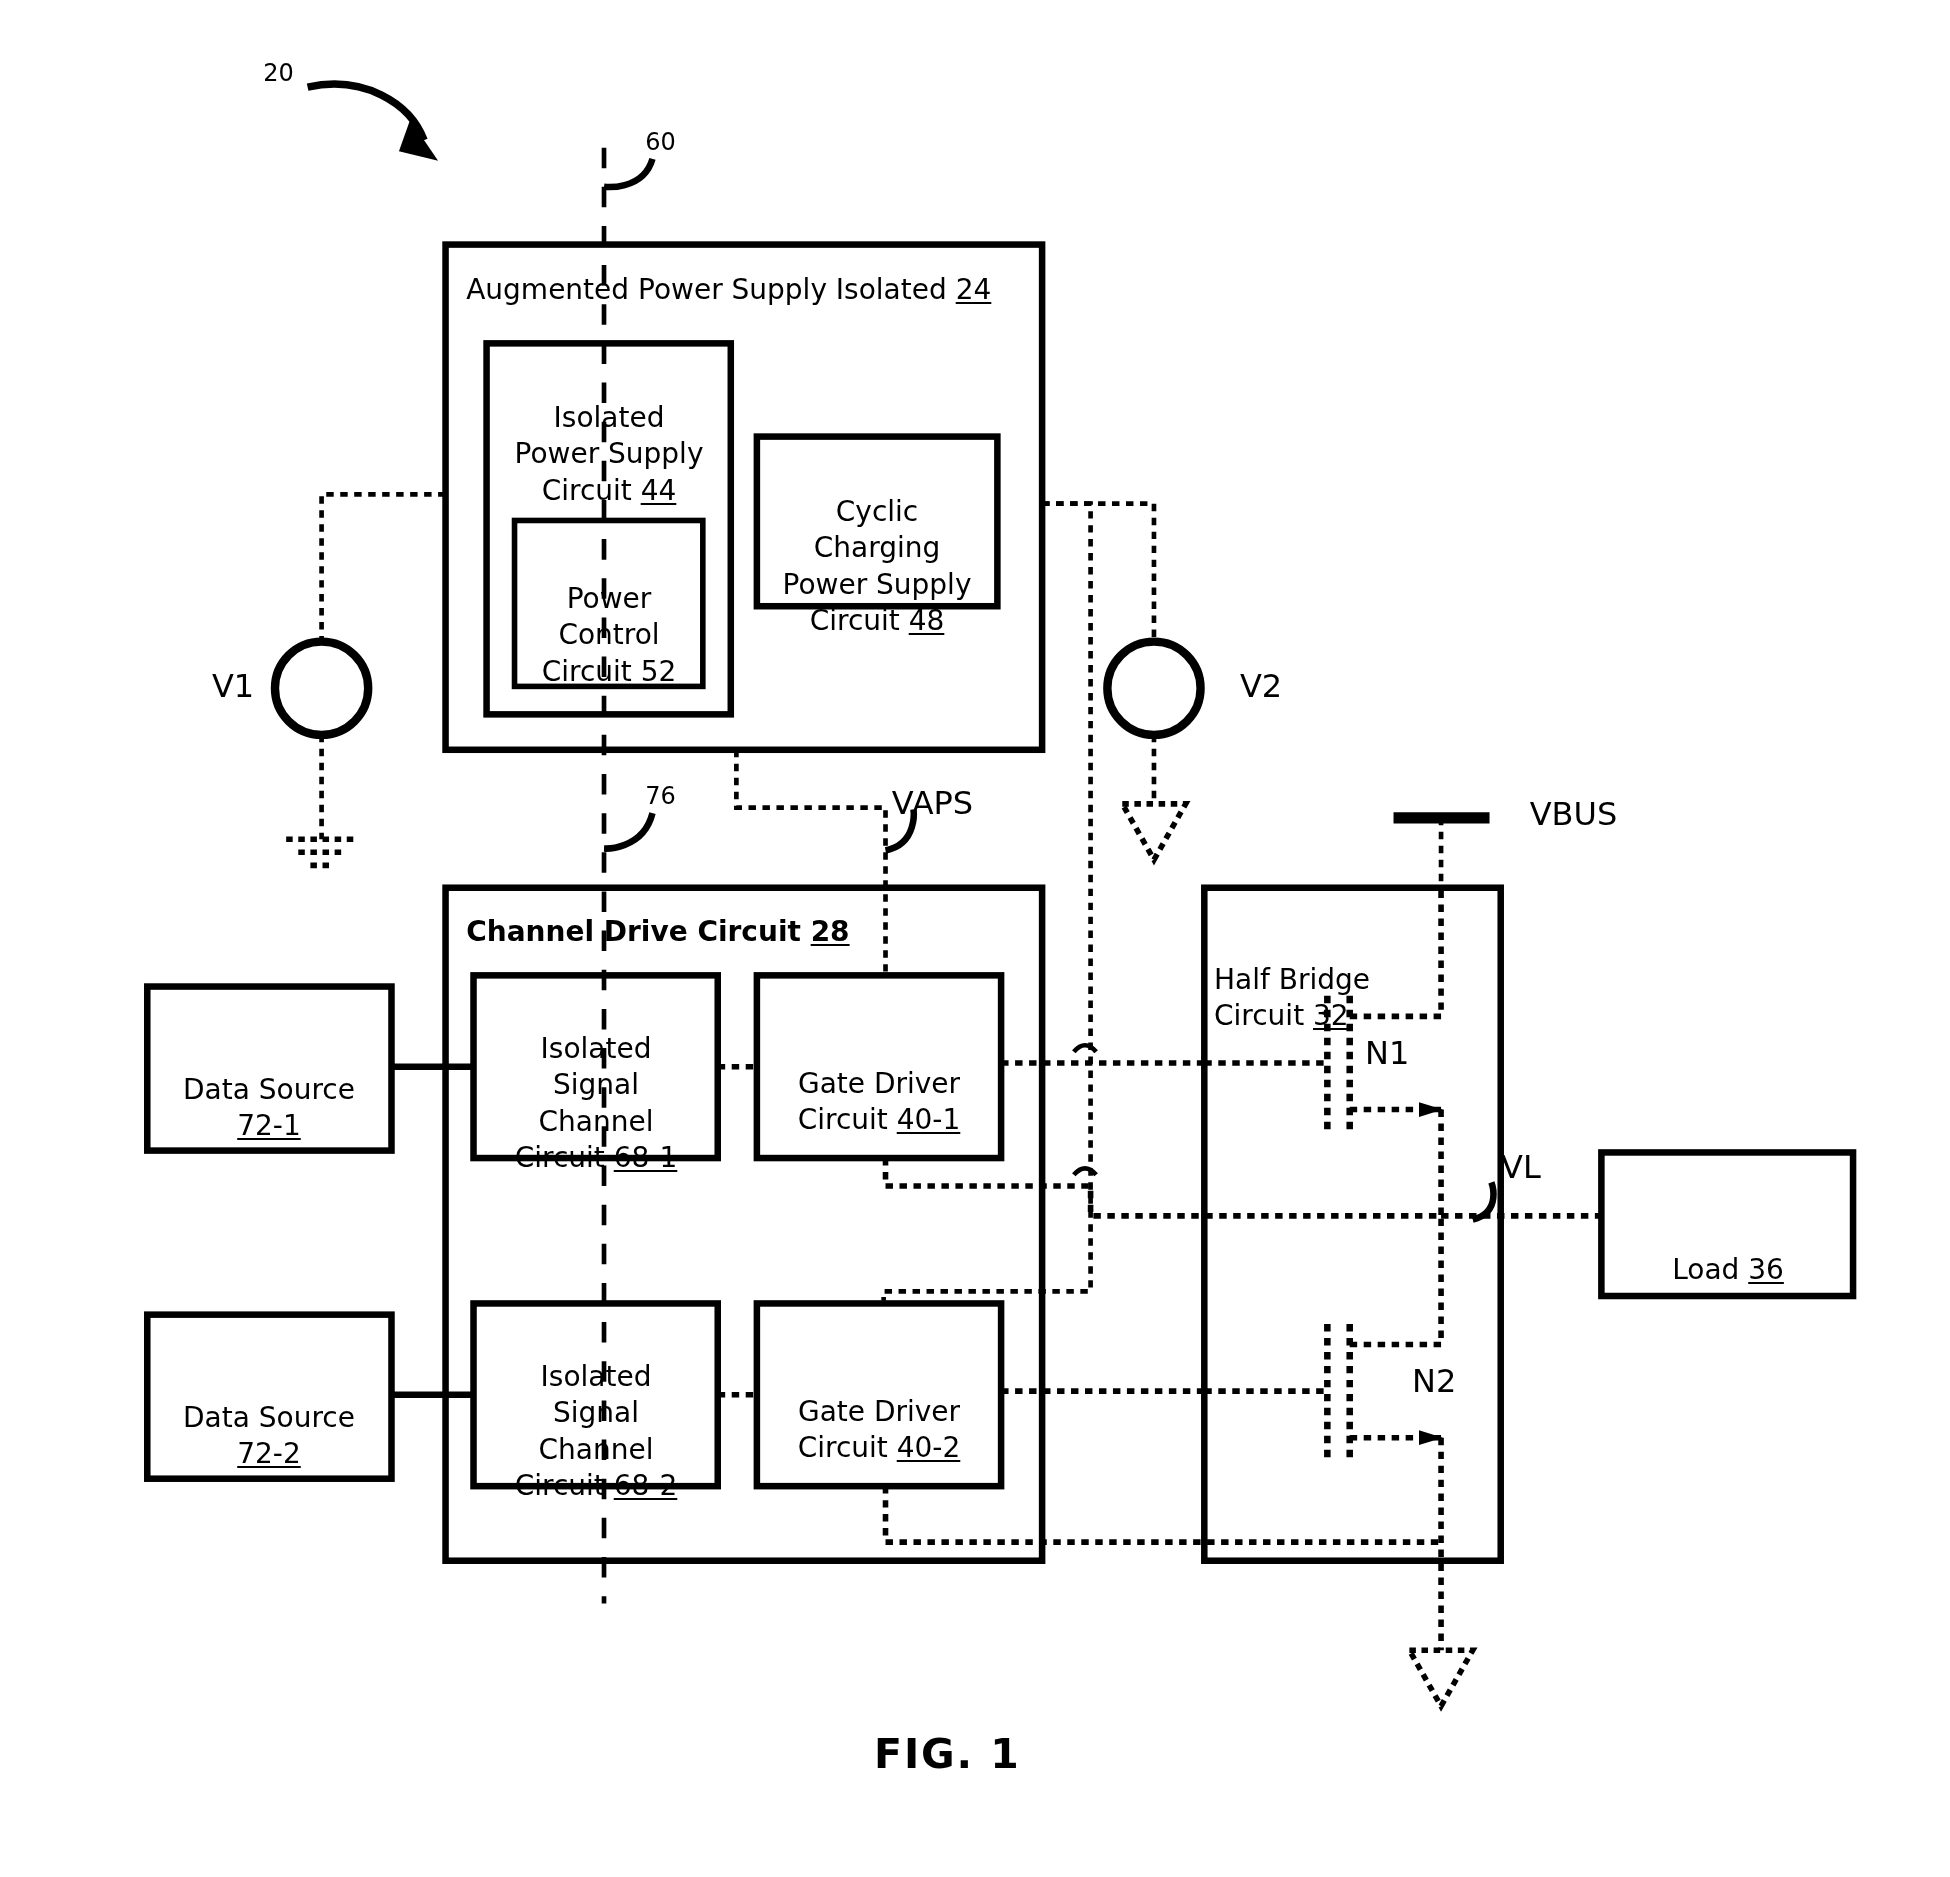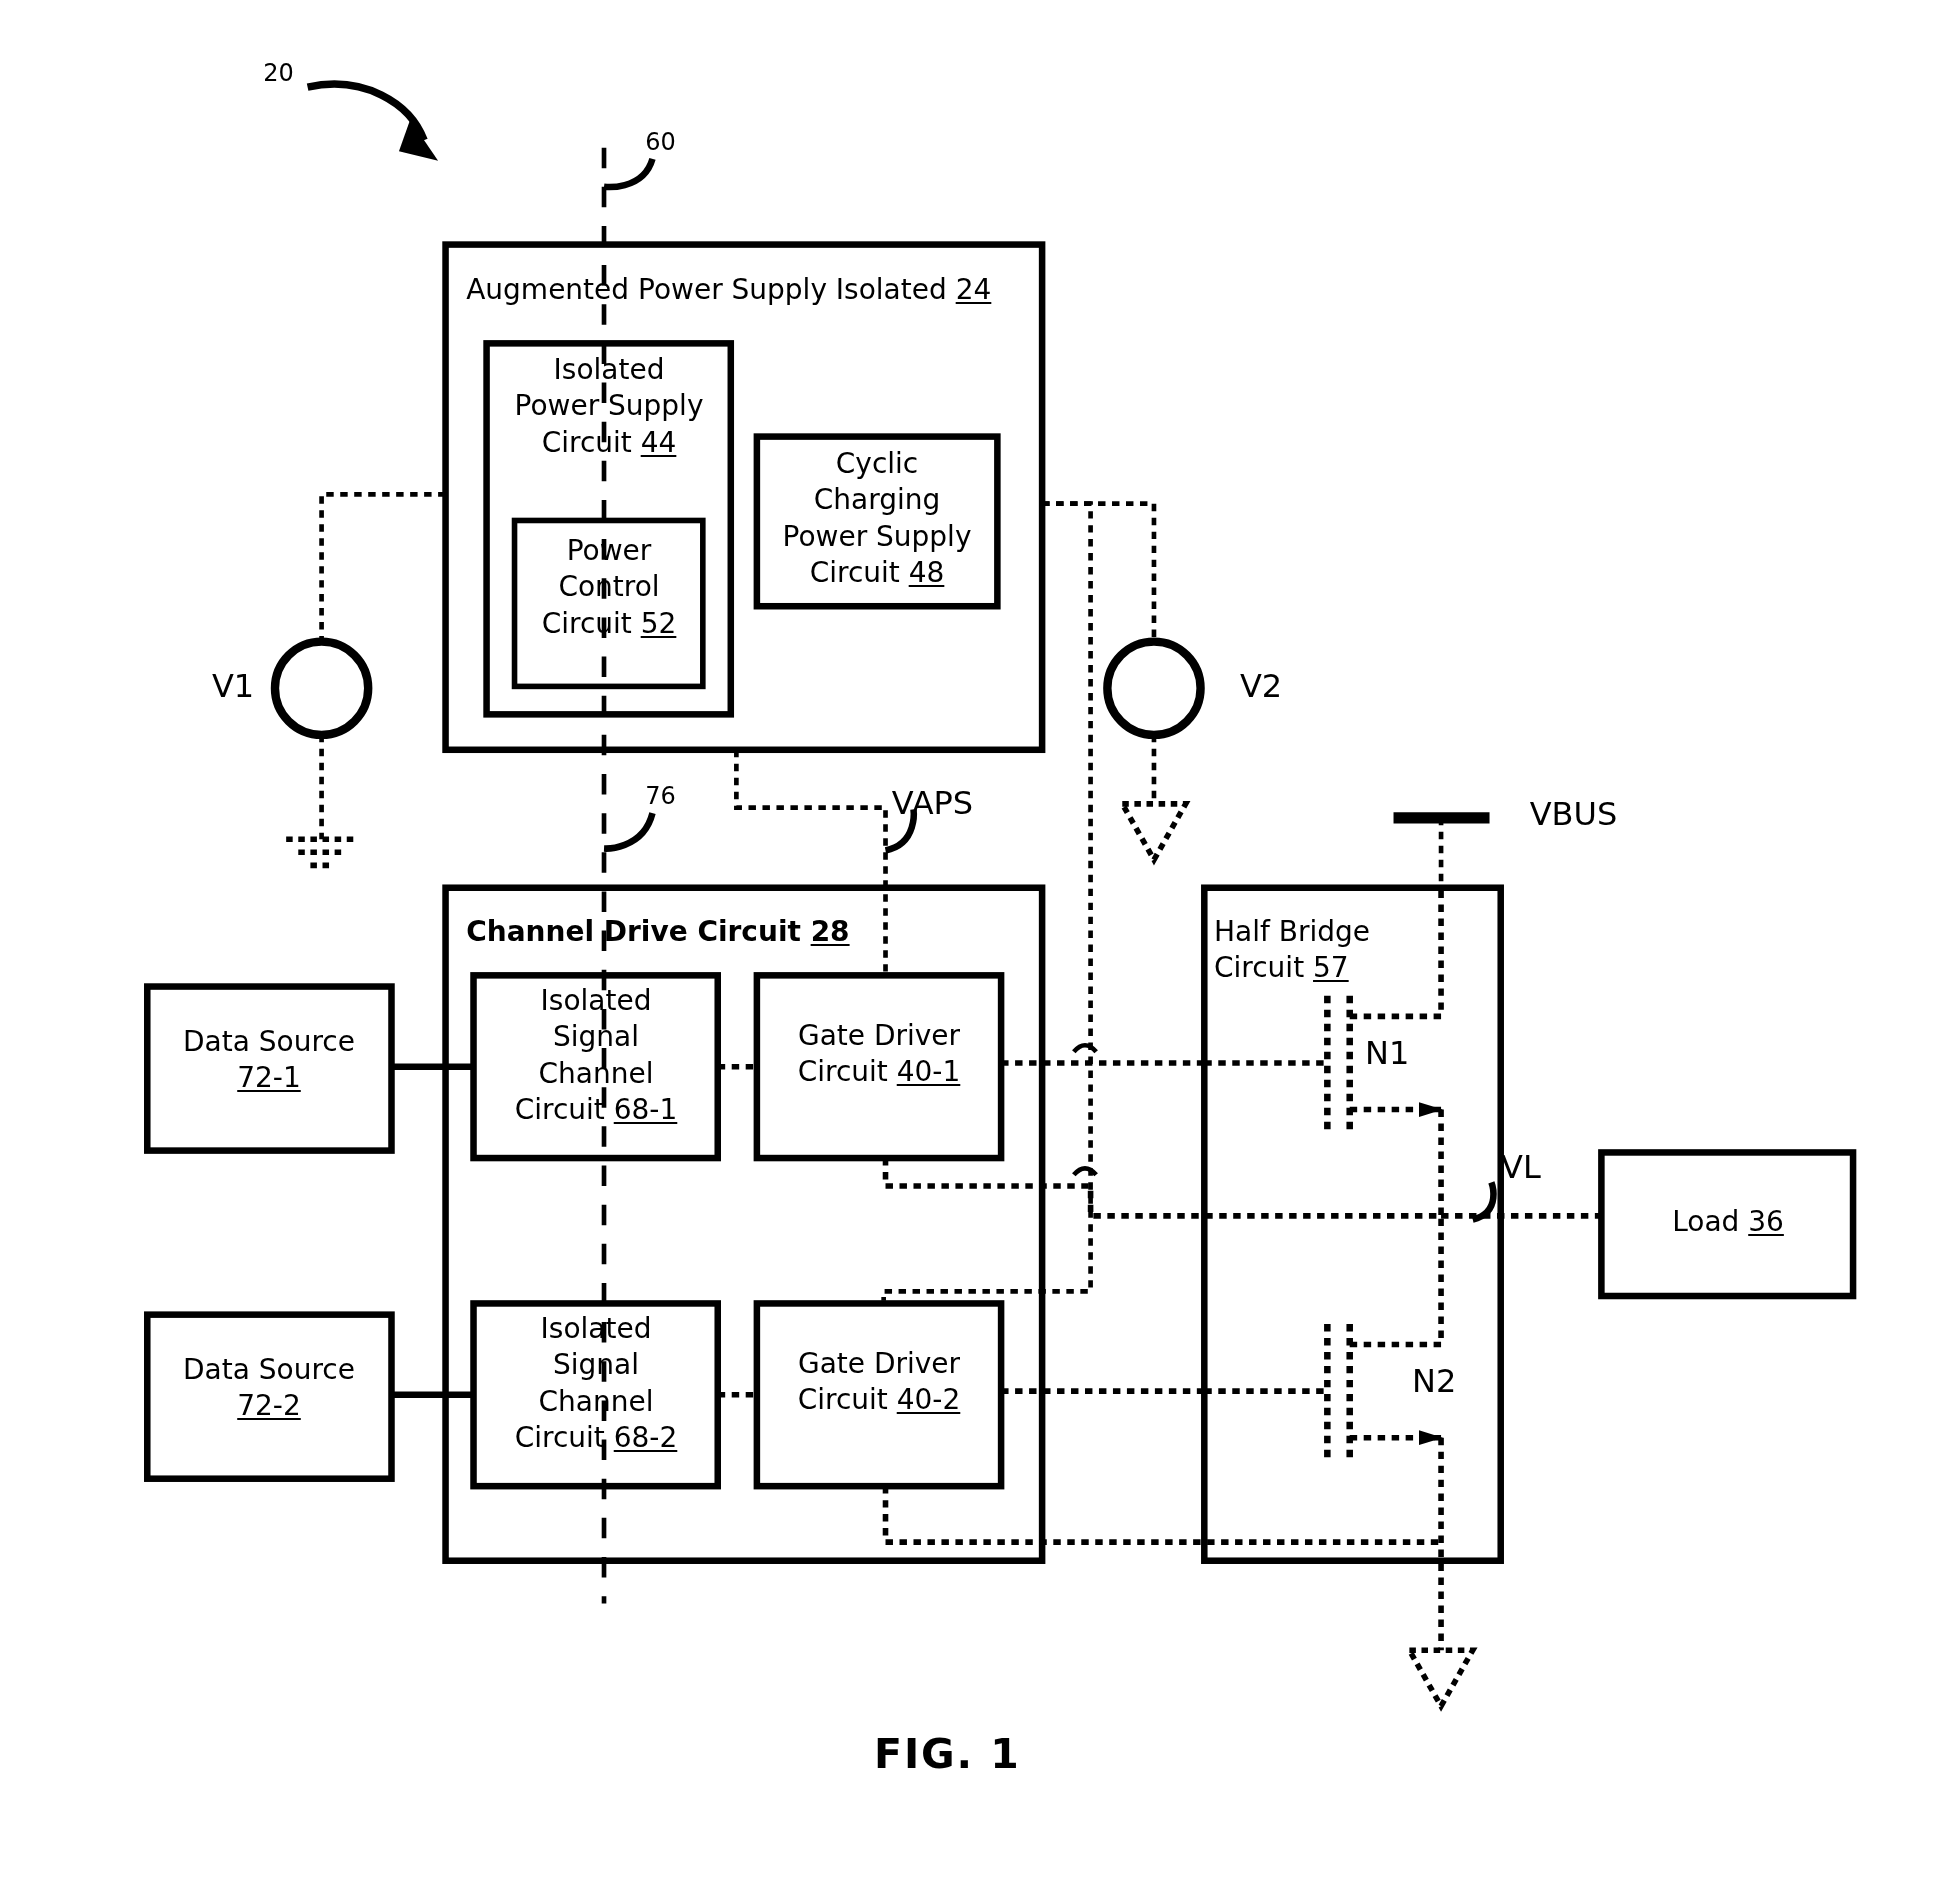--- a/index.html
+++ b/index.html
@@ -3,21 +3,21 @@
 <meta charset="utf-8">
 <style>
   html,body{margin:0;padding:0;background:#ffffff;}
   body{width:1950px;height:1878px;position:relative;
        font-family:"DejaVu Sans","Liberation Sans",sans-serif;color:#000;}
   #stage{position:absolute;left:0;top:0;width:1950px;height:1878px;overflow:hidden;}
   svg#fig{position:absolute;left:0;top:0;width:1950px;height:1878px;}
   
   .lbl{position:absolute;text-align:center;line-height:1.30;color:#000;}
   .blocktitle{font-size:28px;}
-  .boxtext{font-size:28px;}
+  .boxtext{font-size:28px;margin-top:48px;}
   .sig{font-size:32px;}
   .refnum{font-size:24px;}
   .u{text-decoration:underline;text-underline-offset:2.8px;}
   .fig{position:absolute;font-size:41px;font-weight:bold;letter-spacing:1.9px;margin-left:16px;}
 </style>
 </head>
 <body>
 
 <div id="stage">
 
@@ -259,21 +259,21 @@
 
   <div class="lbl boxtext" style="left:147px; top:1352px; width:244px;">
     <div>Data Source</div>
     <div class="u">72-2</div>
   </div>
 
   <div class="lbl boxtext" style="left:1214px; top:914px; width:280px; text-align:left;">
     <div>Half Bridge</div>
     <div>
       <span>Circuit</span>
-      <span class="u">57</span>
+      <span class="u">32</span>
     </div>
   </div>
 
   <div class="lbl boxtext" style="left:1602px; top:1204px; width:252px;">
     <div>
       <span>Load</span>
       <span class="u">36</span>
     </div>
   </div>
 

